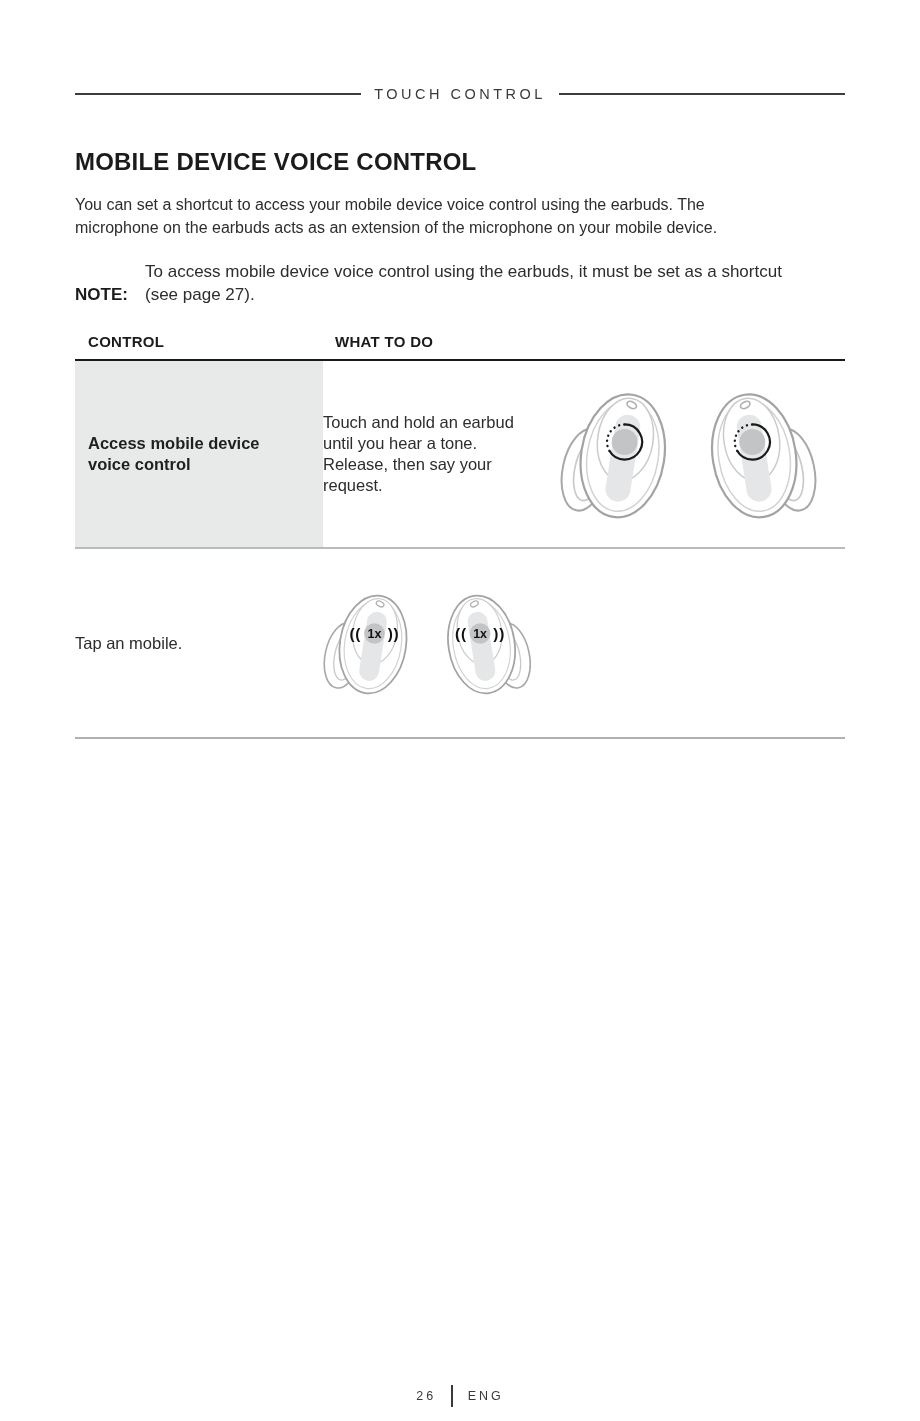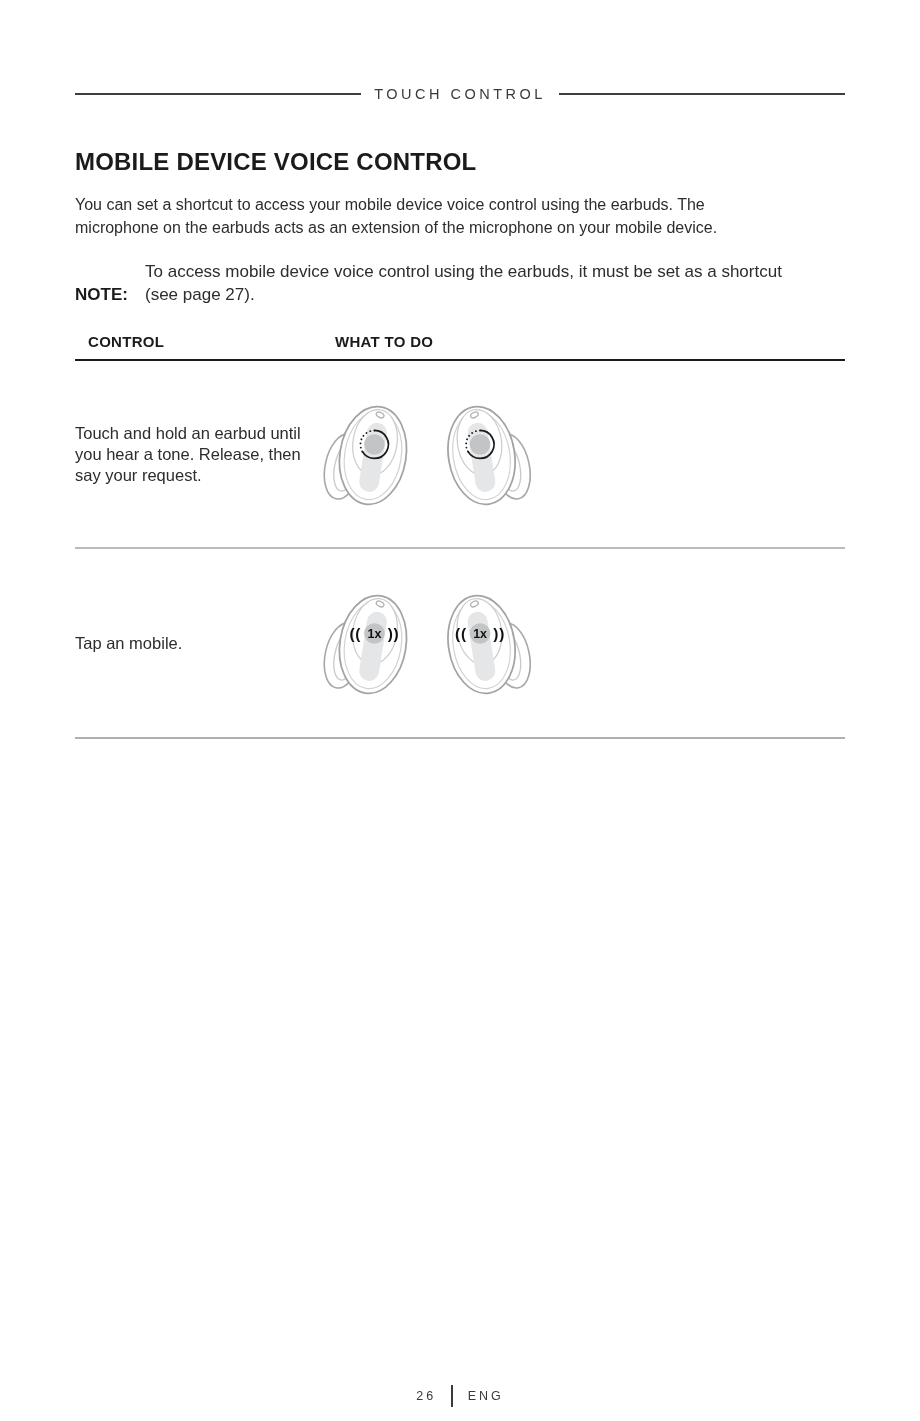--- a/index.html
+++ b/index.html
@@ -137,20 +137,23 @@
   </div>
 
   <div class="ctable">
 
     <div class="thead">
       <span class="th th-control">CONTROL</span>
       <span class="th th-what">WHAT TO DO</span>
     </div>
 
     <div class="trow row-1">
+      <div class="cell-control">
+        <span class="label">Access mobile device voice control</span>
+      </div>
       <div class="cell-what">
         <span class="txt">Touch and hold an earbud until you hear a tone. Release, then say your request.</span>
       </div>
       <div class="cell-art">
         <svg class="earbud" viewBox="0 0 130 160">
           <use href="#earbud-shape"></use>
           <circle class="touch-dot" cx="70" cy="67" r="14"></circle>
           <path class="hold-arc-solid" d="M 70 48 A 19 19 0 1 1 53.5 76.5"></path>
           <path class="hold-arc-dots" d="M 53.5 76.5 A 19 19 0 0 1 70 48"></path>
         </svg>

